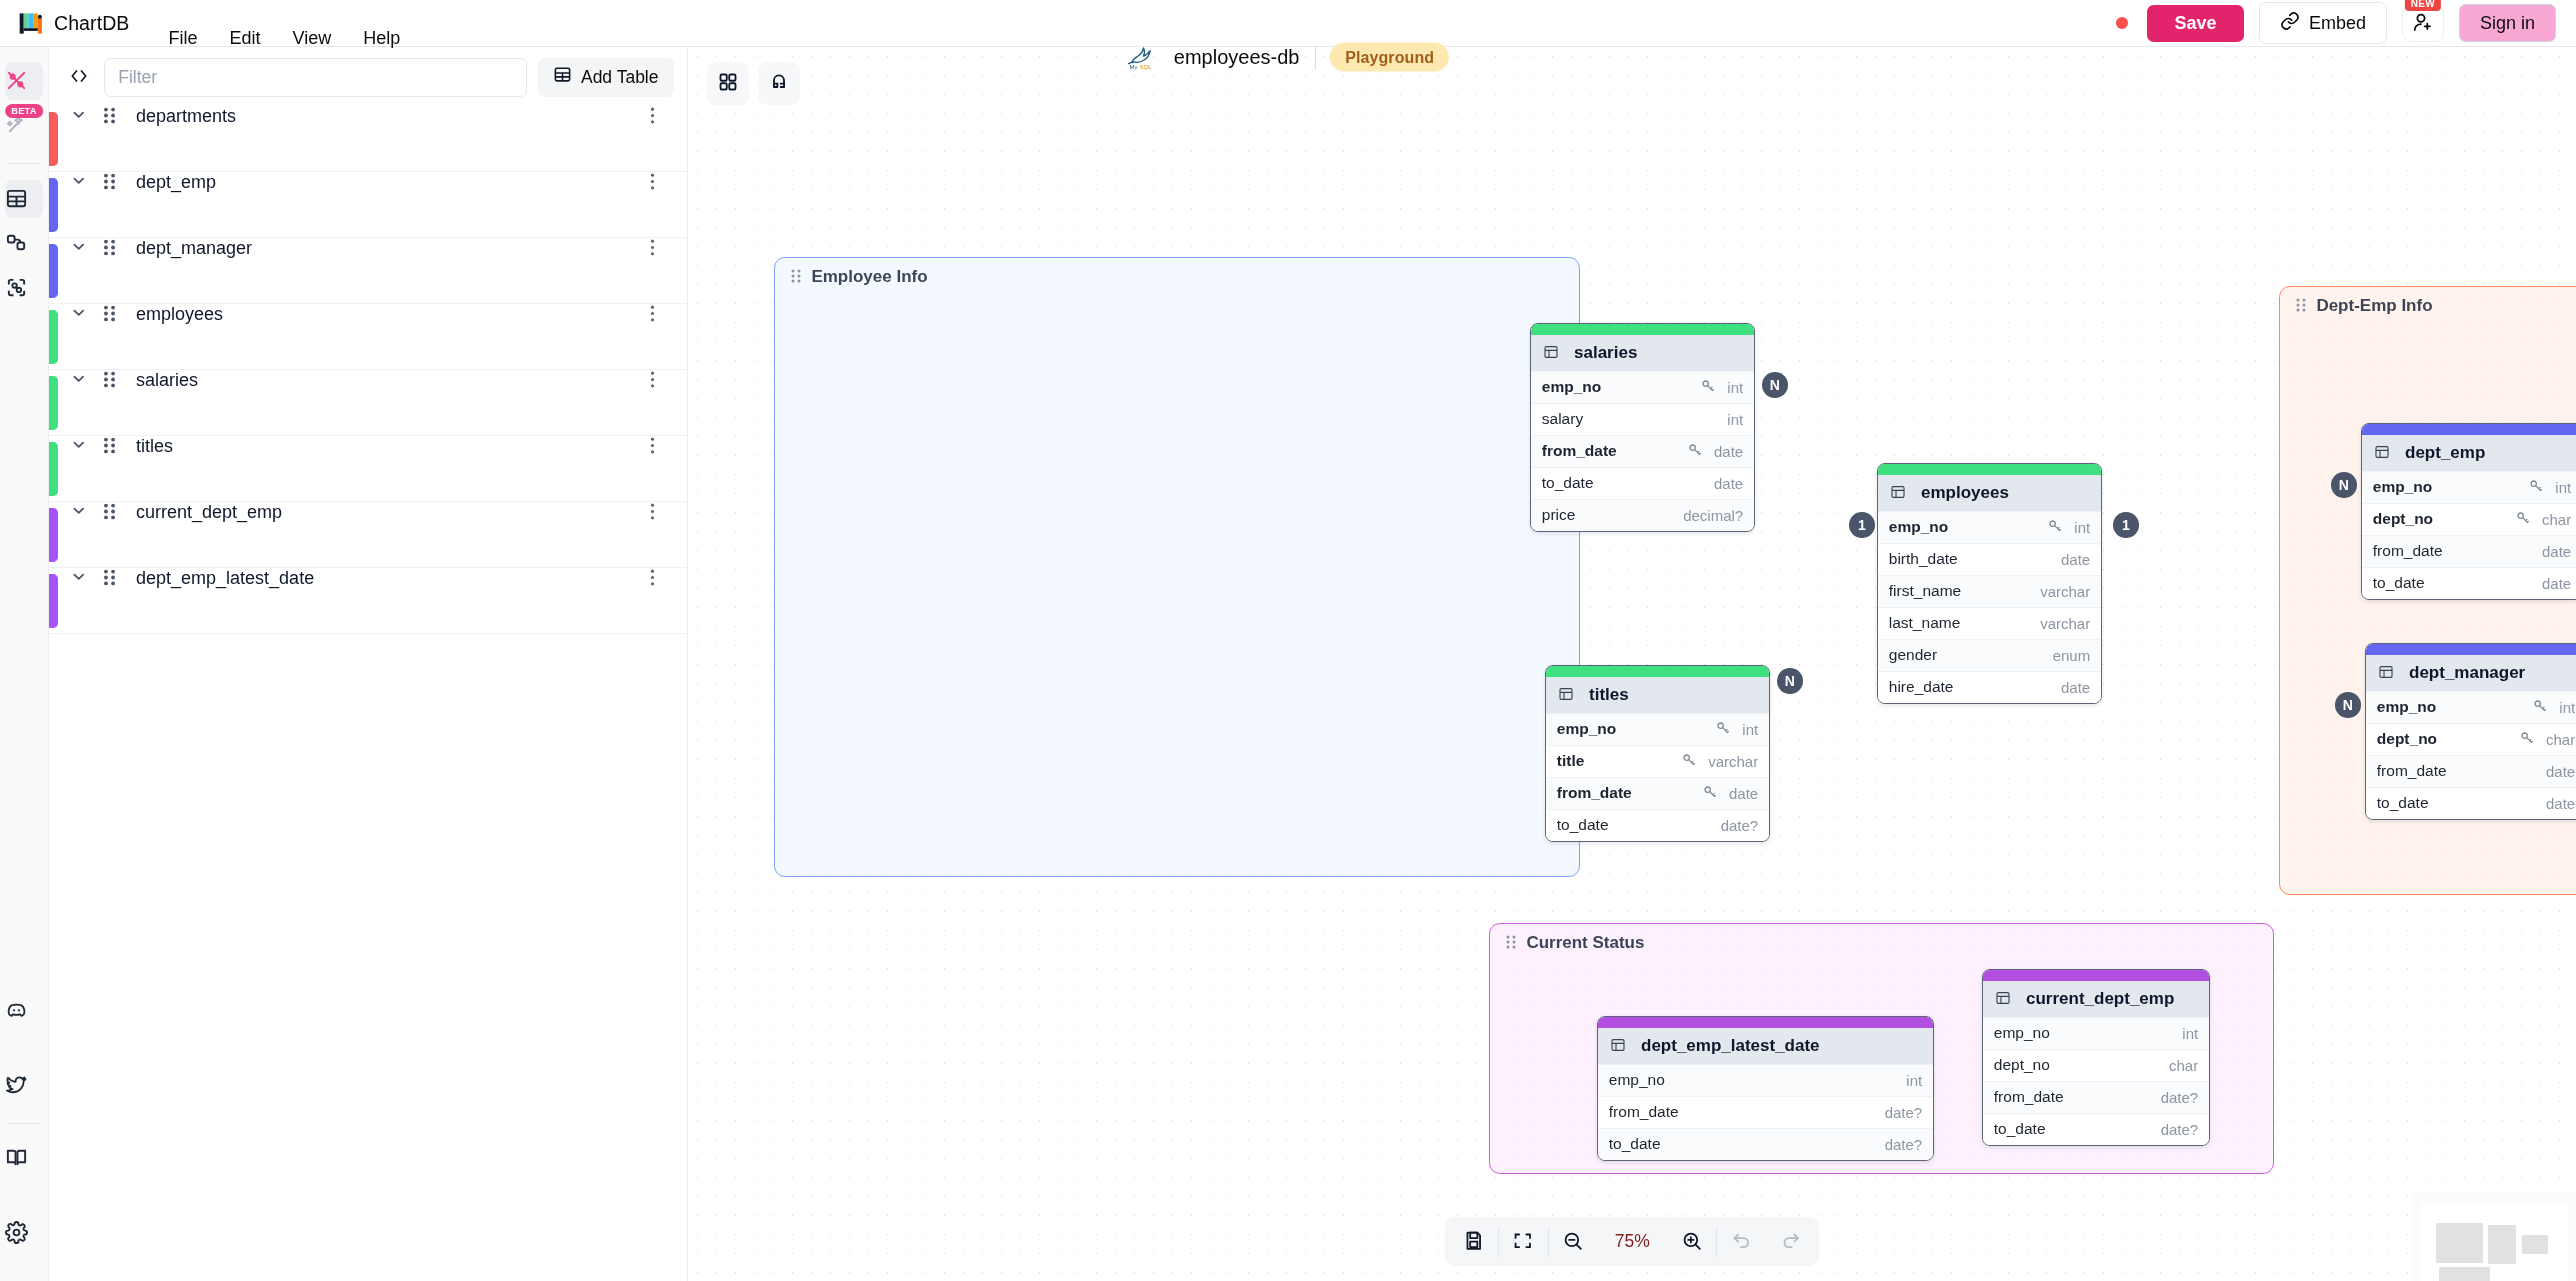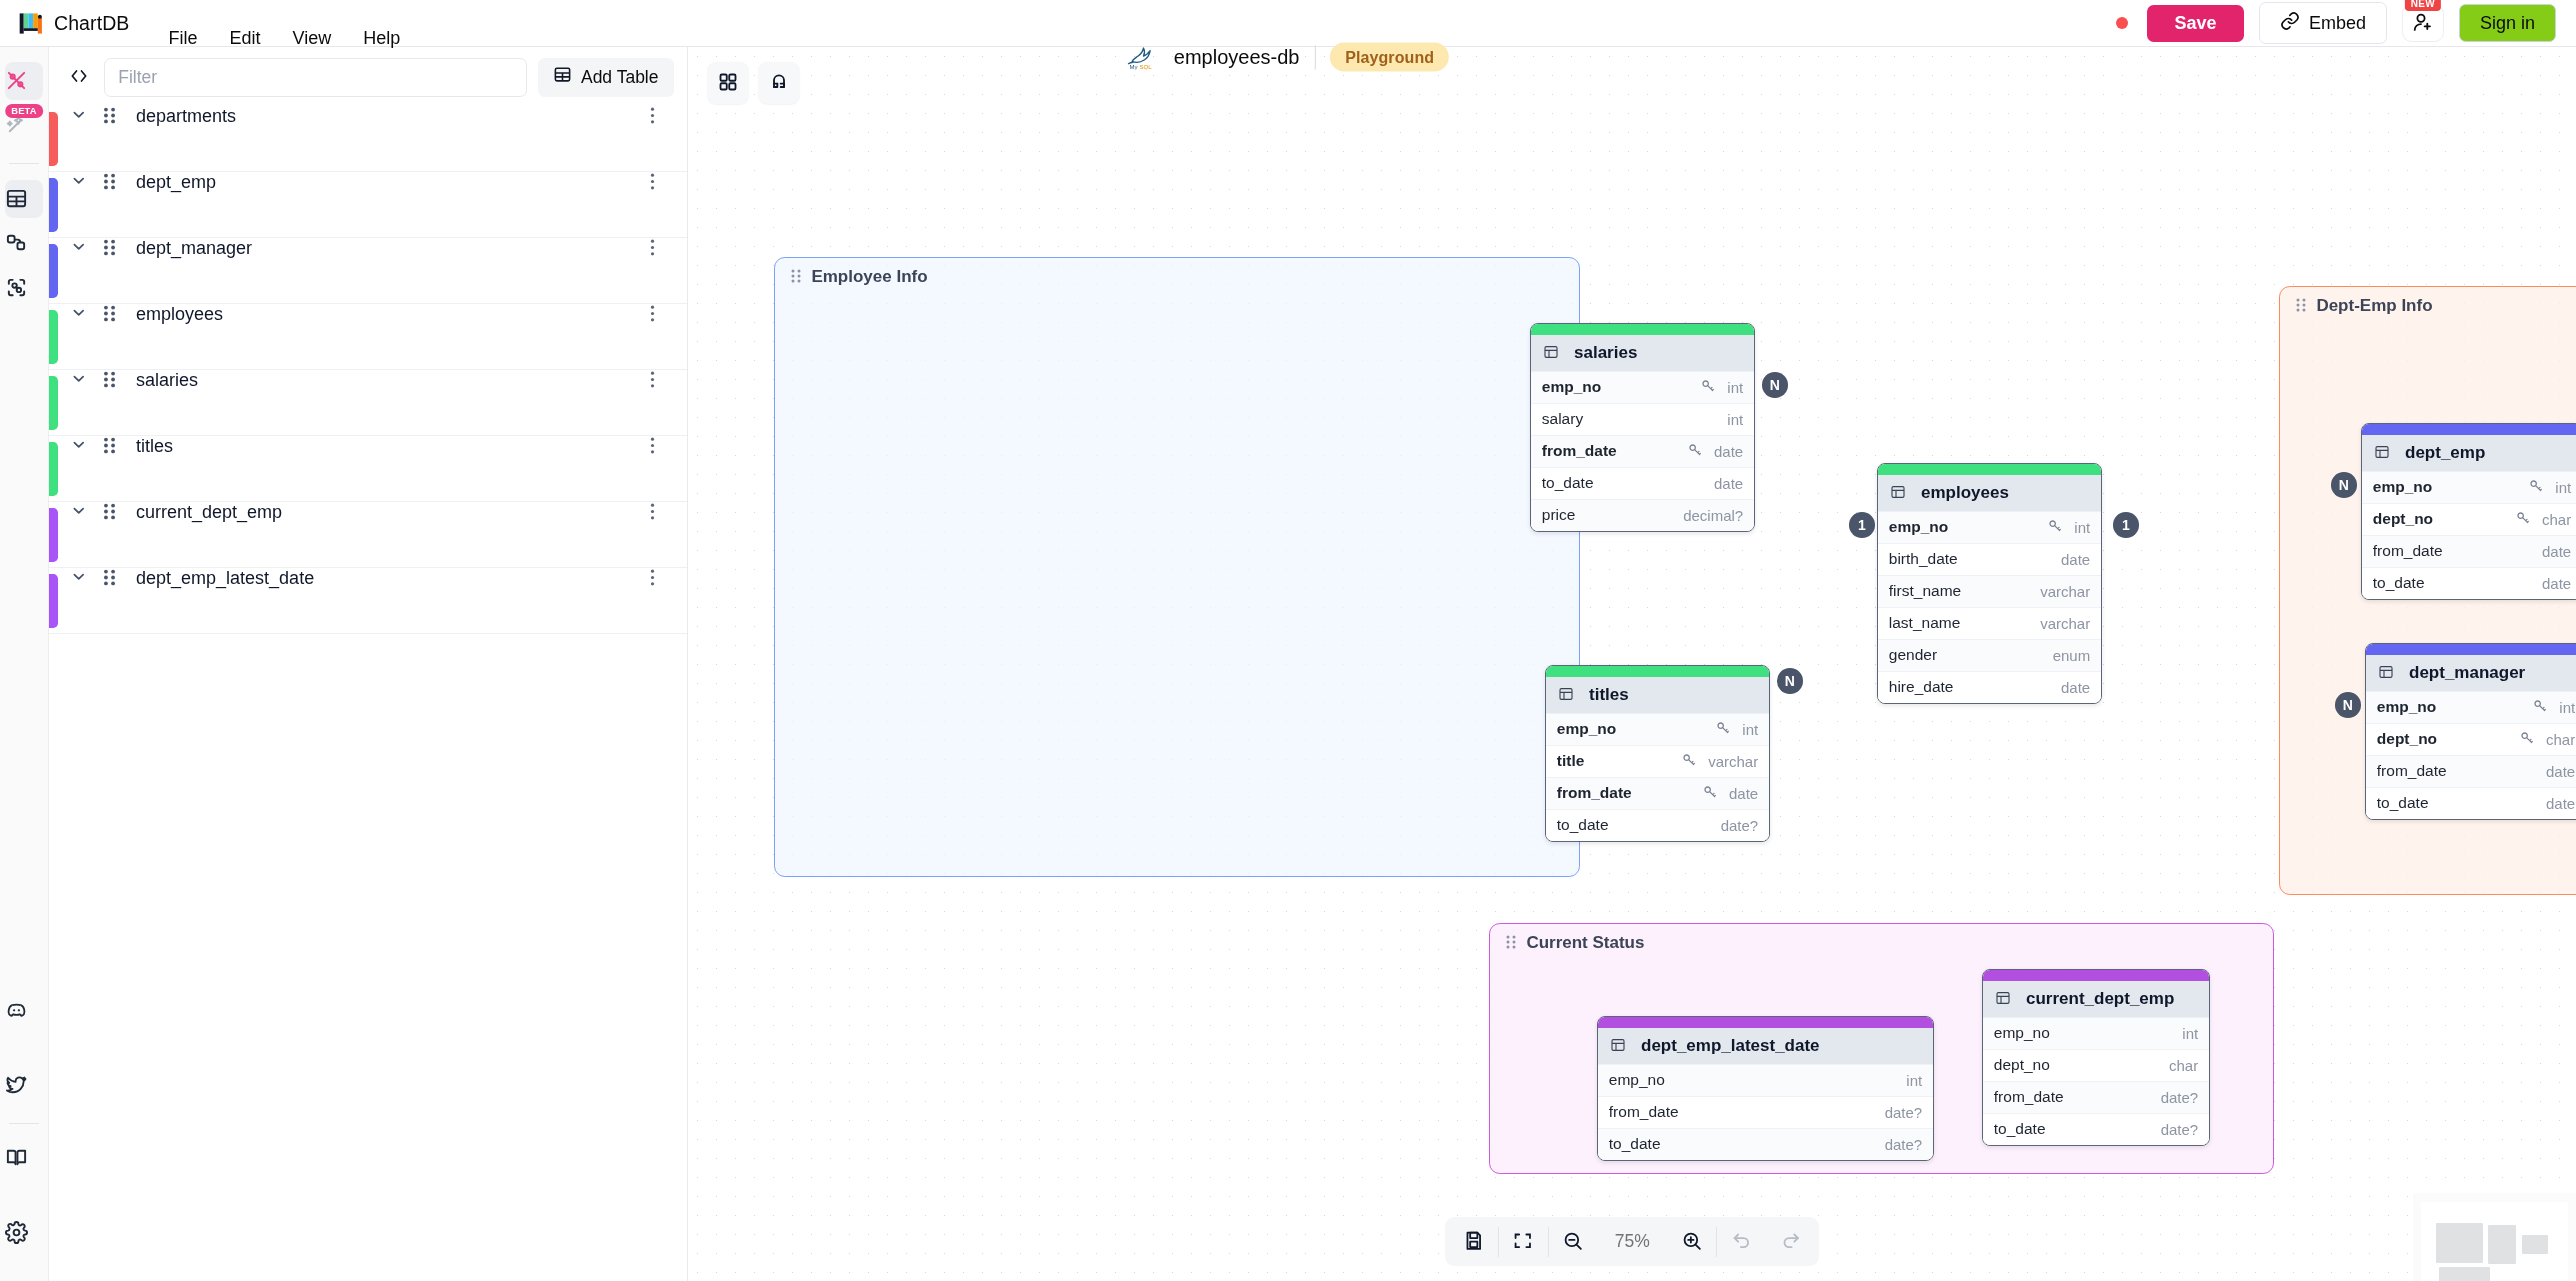--- a/index.html
+++ b/index.html
@@ -55,21 +55,21 @@
   .btn-icon-round {
     position: relative; background: #fff; border: 0.7px solid #eceef2; border-radius: 9.4px;
     width: 42px; height: 38px; display: flex; align-items: center; justify-content: center; cursor: pointer;
   }
   .badge-new {
     position: absolute; top: -8px; left: 50%; transform: translateX(-50%);
     background: #ef4444; color: #fff; font-size: 10px; font-weight: 700;
     padding: 1.3px 6px; border-radius: 4px; letter-spacing: 0.3px;
   }
   .btn-signin {
-    background: #84cc16; border: 0.7px solid #cbd3de; border-radius: 6.7px;
+    background: #f9a8d4; border: 0.7px solid #cbd3de; border-radius: 6.7px;
     font-size: 18px; color: #0b0b0d; padding: 7.4px 20px; cursor: pointer;
   }
 
   
   .body { flex: 1; display: flex; min-height: 0; position: relative; }
 
   
   .rail {
     width: 49px; flex: 0 0 49px; background: #fafafa; border-right: 0.7px solid #ededef;
     display: flex; flex-direction: column; align-items: center; padding-top: 15px; gap: 6.7px;
@@ -171,21 +171,21 @@
   .edges { position: absolute; inset: 0; z-index: 6; pointer-events: none; }
 
   
   .bottombar {
     position: absolute; left: 50%; transform: translateX(-50%); bottom: 16px;
     background: #f5f6f8; border-radius: 9.4px; display: flex; align-items: center;
     height: 49px; padding: 0 4px; z-index: 30;
   }
   .bb-btn { width: 49px; height: 49px; display:flex; align-items:center; justify-content:center; cursor: pointer; }
   .bb-sep { width: 0.7px; height: 30px; background: #e1e4e9; }
-  .bb-zoom { font-size: 17.5px; color: #737373; padding: 0 12px; min-width: 70px; text-align: center; cursor: pointer; }
+  .bb-zoom { font-size: 17.5px; color: #7f1d1d; padding: 0 12px; min-width: 70px; text-align: center; cursor: pointer; }
 
   
   .minimap {
     position: absolute; right: 0; bottom: 0; width: 163px; height: 89px;
     background: #fbfbfc; z-index: 25; overflow: hidden;
   }
   .mm-view { position: absolute; background: #fff; }
   .mm-rect { position: absolute; background: #e0e1e3; border-radius: 1.3px; }
 </style>
 </head>

